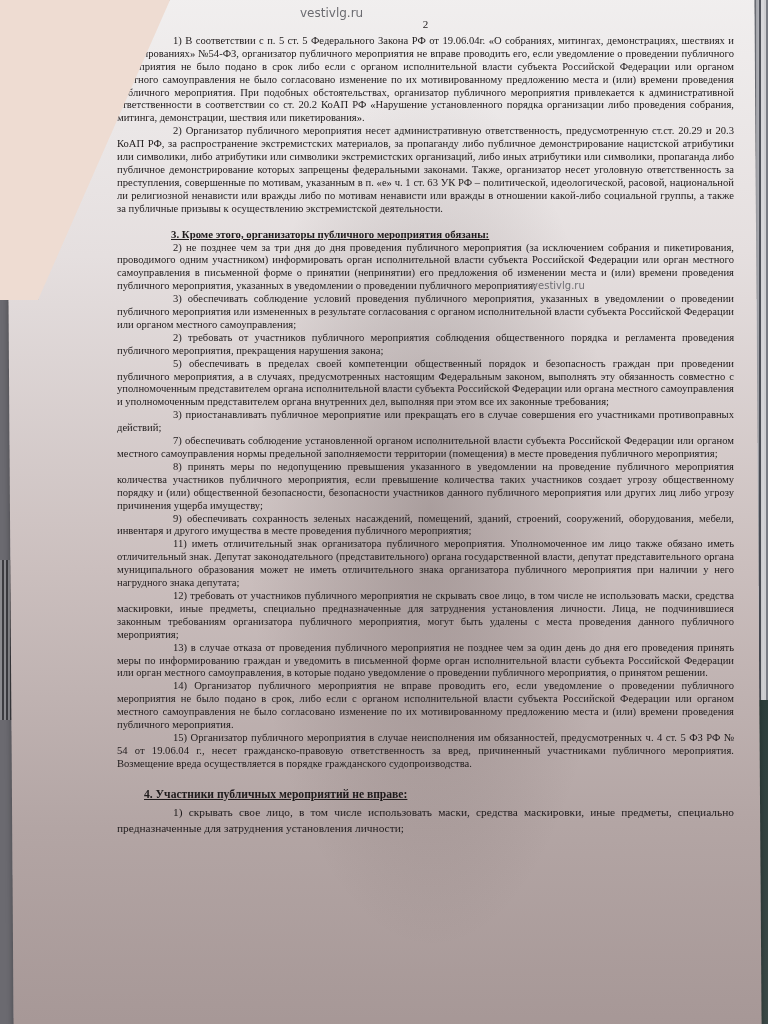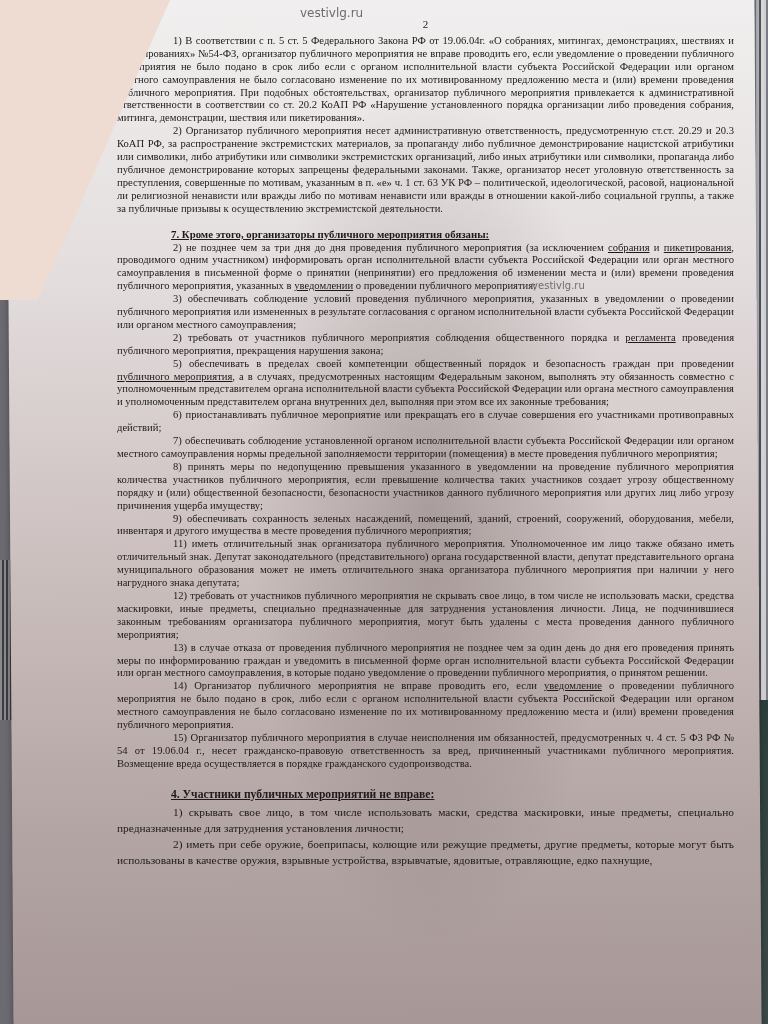--- a/index.html
+++ b/index.html
@@ -56,66 +56,65 @@
     font-family: "DejaVu Sans", sans-serif; font-size: 12px; color: #6b6b70;
   }
   .page-num { text-align: center; margin-top: 18px; margin-bottom: 4px; font-size: 11px; }
   .para { text-indent: 56px; margin: 0; }
   .section-title {
     margin: 12px 0 1px 54px; font-weight: bold; text-decoration: underline; font-size: 10.8px;
   }
   .wm-inline {
     font-family: "DejaVu Sans", sans-serif; font-size: 10px; color: #6e6e74; margin-left: -4px;
   }
-  .u { text-decoration: underline; }
+  .u { }
   .s4 { font-size: 11.4px; line-height: 16px; }
-  .s4 .section-title { font-size: 11.6px; margin-top: 16px; }
+  .s4 .section-title { font-size: 11.6px; margin-top: 16px; margin-left: 27px; }
 </style>
 </head>
 <body>
 
 <div class="fabric"></div>
 <div class="fabric-bottom"></div>
 <div class="fabric-left"></div>
 
 <div class="sheet"></div>
 
 <div class="doc">
   <div class="page-num">2</div>
 
   <p class="para">1) В соответствии с п. 5 ст. 5 Федерального Закона РФ от 19.06.04г. «О собраниях, митингах, демонстрациях, шествиях и пикетированиях» №54-ФЗ, организатор публичного мероприятия не вправе проводить его, если уведомление о проведении публичного мероприятия не было подано в срок либо если с органом исполнительной власти субъекта Российской Федерации или органом местного самоуправления не было согласовано изменение по их мотивированному предложению места и (или) времени проведения публичного мероприятия. При подобных обстоятельствах, организатор публичного мероприятия привлекается к административной ответственности в соответствии со ст. 20.2 КоАП РФ «Нарушение установленного порядка организации либо проведения собрания, митинга, демонстрации, шествия или пикетирования».</p>
   <p class="para">2) Организатор публичного мероприятия несет административную ответственность, предусмотренную ст.ст. 20.29 и 20.3 КоАП РФ, за распространение экстремистских материалов, за пропаганду либо публичное демонстрирование нацистской атрибутики или символики, либо атрибутики или символики экстремистских организаций, либо иных атрибутики или символики, пропаганда либо публичное демонстрирование которых запрещены федеральными законами. Также, организатор несет уголовную ответственность за преступления, совершенные по мотивам, указанным в п. «е» ч. 1 ст. 63 УК РФ – политической, идеологической, расовой, национальной ли религиозной ненависти или вражды либо по мотивам ненависти или вражды в отношении какой-либо социальной группы, а также за публичные призывы к осуществлению экстремистской деятельности.</p>
 
-  <div class="section-title">7. Кроме этого, организаторы публичного мероприятия обязаны:</div>
+  <div class="section-title">3. Кроме этого, организаторы публичного мероприятия обязаны:</div>
 
   <p class="para">
     <span>2) не позднее чем за три дня до дня проведения публичного мероприятия (за исключением </span><span class="u">собрания</span><span> и </span><span class="u">пикетирования</span><span>, проводимого одним участником) информировать орган исполнительной власти субъекта Российской Федерации или орган местного самоуправления в письменной форме о принятии (непринятии) его предложения об изменении места и (или) времени проведения публичного мероприятия, указанных в </span><span class="u">уведомлении</span><span> о проведении публичного мероприятия;</span><span class="wm-inline">vestivlg.ru</span>
   </p>
   <p class="para">3) обеспечивать соблюдение условий проведения публичного мероприятия, указанных в уведомлении о проведении публичного мероприятия или измененных в результате согласования с органом исполнительной власти субъекта Российской Федерации или органом местного самоуправления;</p>
   <p class="para">
     <span>2) требовать от участников публичного мероприятия соблюдения общественного порядка и </span><span class="u">регламента</span><span> проведения публичного мероприятия, прекращения нарушения закона;</span>
   </p>
   <p class="para">
     <span>5) обеспечивать в пределах своей компетенции общественный порядок и безопасность граждан при проведении </span><span class="u">публичного мероприятия</span><span>, а в случаях, предусмотренных настоящим Федеральным законом, выполнять эту обязанность совместно с уполномоченным представителем органа исполнительной власти субъекта Российской Федерации или органа местного самоуправления и уполномоченным представителем органа внутренних дел, выполняя при этом все их законные требования;</span>
   </p>
-  <p class="para">6) приостанавливать публичное мероприятие или прекращать его в случае совершения его участниками противоправных действий;</p>
+  <p class="para">3) приостанавливать публичное мероприятие или прекращать его в случае совершения его участниками противоправных действий;</p>
   <p class="para">7) обеспечивать соблюдение установленной органом исполнительной власти субъекта Российской Федерации или органом местного самоуправления нормы предельной заполняемости территории (помещения) в месте проведения публичного мероприятия;</p>
   <p class="para">8) принять меры по недопущению превышения указанного в уведомлении на проведение публичного мероприятия количества участников публичного мероприятия, если превышение количества таких участников создает угрозу общественному порядку и (или) общественной безопасности, безопасности участников данного публичного мероприятия или других лиц либо угрозу причинения ущерба имуществу;</p>
   <p class="para">9) обеспечивать сохранность зеленых насаждений, помещений, зданий, строений, сооружений, оборудования, мебели, инвентаря и другого имущества в месте проведения публичного мероприятия;</p>
   <p class="para">11) иметь отличительный знак организатора публичного мероприятия. Уполномоченное им лицо также обязано иметь отличительный знак. Депутат законодательного (представительного) органа государственной власти, депутат представительного органа муниципального образования может не иметь отличительного знака организатора публичного мероприятия при наличии у него нагрудного знака депутата;</p>
   <p class="para">12) требовать от участников публичного мероприятия не скрывать свое лицо, в том числе не использовать маски, средства маскировки, иные предметы, специально предназначенные для затруднения установления личности. Лица, не подчинившиеся законным требованиям организатора публичного мероприятия, могут быть удалены с места проведения данного публичного мероприятия;</p>
   <p class="para">13) в случае отказа от проведения публичного мероприятия не позднее чем за один день до дня его проведения принять меры по информированию граждан и уведомить в письменной форме орган исполнительной власти субъекта Российской Федерации или орган местного самоуправления, в которые подано уведомление о проведении публичного мероприятия, о принятом решении.</p>
   <p class="para">
     <span>14) Организатор публичного мероприятия не вправе проводить его, если </span><span class="u">уведомление</span><span> о проведении публичного мероприятия не было подано в срок, либо если с органом исполнительной власти субъекта Российской Федерации или органом местного самоуправления не было согласовано изменение по их мотивированному предложению места и (или) времени проведения публичного мероприятия.</span>
   </p>
   <p class="para">15) Организатор публичного мероприятия в случае неисполнения им обязанностей, предусмотренных ч. 4 ст. 5 ФЗ РФ № 54 от 19.06.04 г., несет гражданско-правовую ответственность за вред, причиненный участниками публичного мероприятия. Возмещение вреда осуществляется в порядке гражданского судопроизводства.</p>
 
   <div class="s4">
     <div class="section-title">4. Участники публичных мероприятий не вправе:</div>
     <p class="para">1) скрывать свое лицо, в том числе использовать маски, средства маскировки, иные предметы, специально предназначенные для затруднения установления личности;</p>
-    <p class="para">2) иметь при себе оружие, боеприпасы, колющие или режущие предметы, другие предметы, которые могут быть использованы в качестве оружия, взрывные устройства, взрывчатые, ядовитые, отравляющие, едко пахнущие,</p>
   </div>
 </div>
 
 <div class="watermark-top">vestivlg.ru</div>
 
 <div class="curl"></div>
 <div class="curl-shadow"></div>
 
 </body></html>

